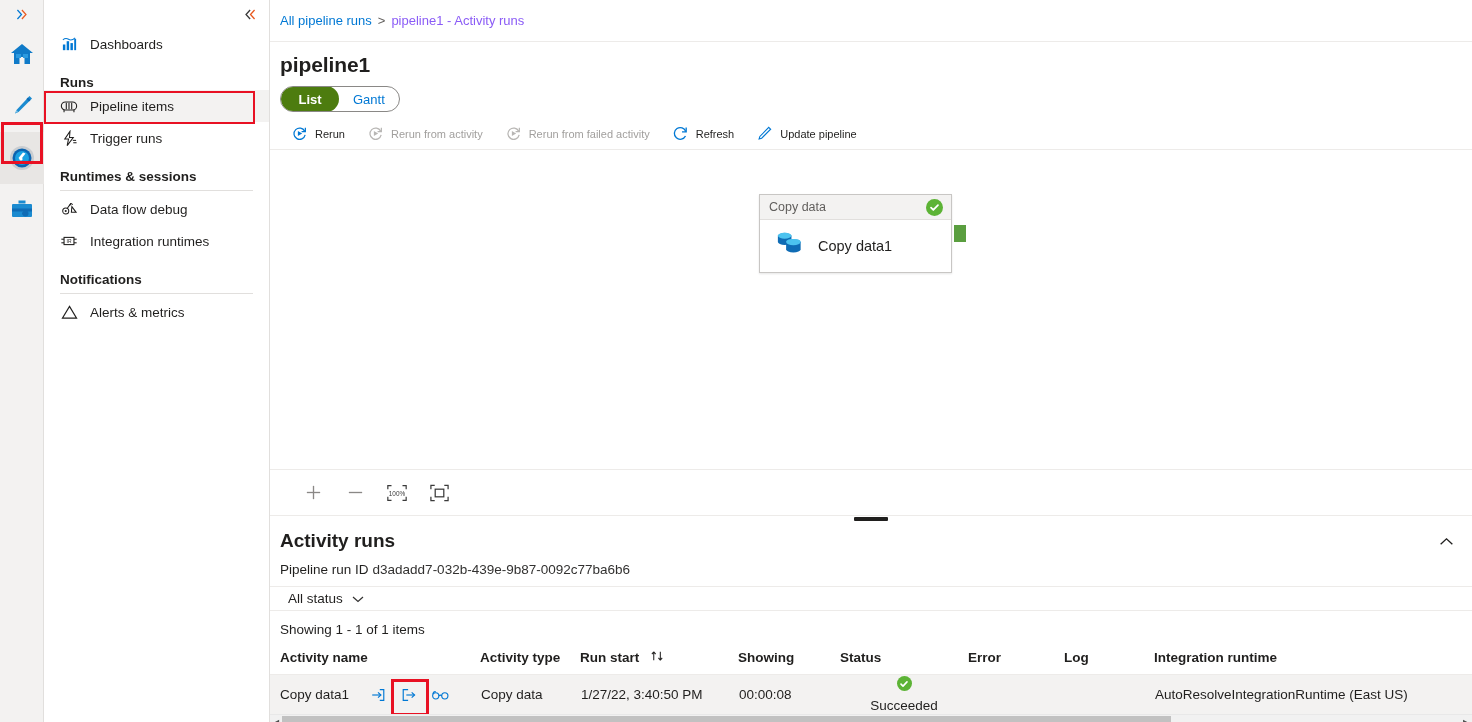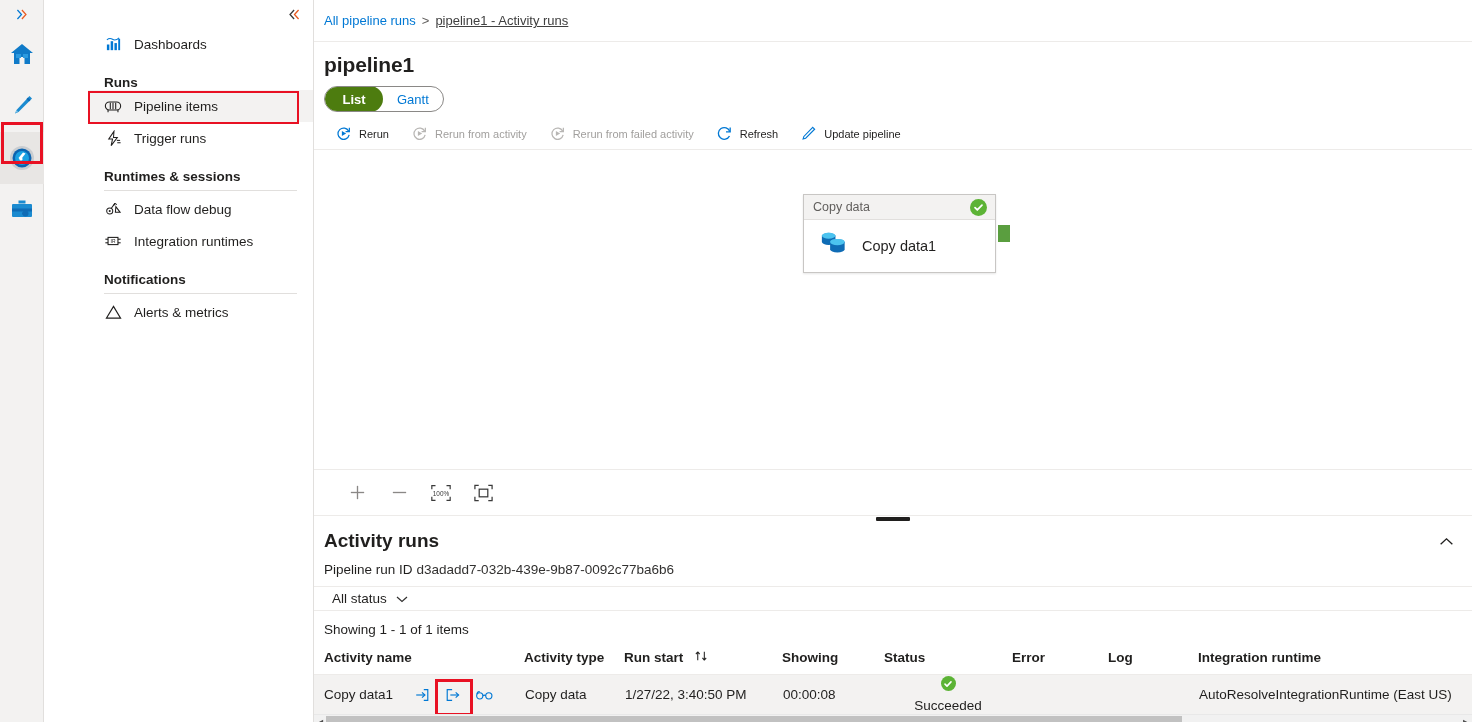--- a/index.html
+++ b/index.html
@@ -41,21 +41,20 @@
     pointer-events: none; z-index: 30;
   }
 
   
   .sidebar {
     width: 226px; height: 722px;
     background: #ffffff;
     border-right: 1px solid #e1dfdd;
     flex: 0 0 226px;
     position: relative;
-    margin-left: 44px;
   }
   .sidebar-collapse {
     height: 28px; display: flex; align-items: center; justify-content: flex-end;
     padding-right: 12px; color: #0078d4; font-size: 13px; cursor: pointer;
   }
   .nav-item {
     height: 32px; display: flex; align-items: center;
     padding-left: 16px; gap: 12px;
     font-size: 13.5px; color: #201f1e; cursor: pointer;
   }
@@ -80,21 +79,21 @@
   
   .main { flex: 1 1 auto; height: 722px; display: flex; flex-direction: column; min-width: 0; }
 
   .breadcrumb {
     height: 46px; display: flex; align-items: center;
     padding-left: 10px; gap: 6px; font-size: 13px;
     border-bottom: 1px solid #edebe9; background: #fff;
   }
   .crumb-link { color: #0078d4; cursor: pointer; }
   .crumb-sep { color: #605e5c; }
-  .crumb-current { color: #404040; text-decoration: underline; }
+  .crumb-current { color: #8b5cf6; }
 
   .page-title {
     font-size: 21px; font-weight: bold; color: #201f1e;
     padding: 11px 0 0 10px; letter-spacing: -0.1px;
   }
 
   .pivot-row { padding: 9px 0 0 10px; }
   .pivot {
     display: inline-flex; align-items: center;
     border: 1px solid #8a8886; border-radius: 14px;

